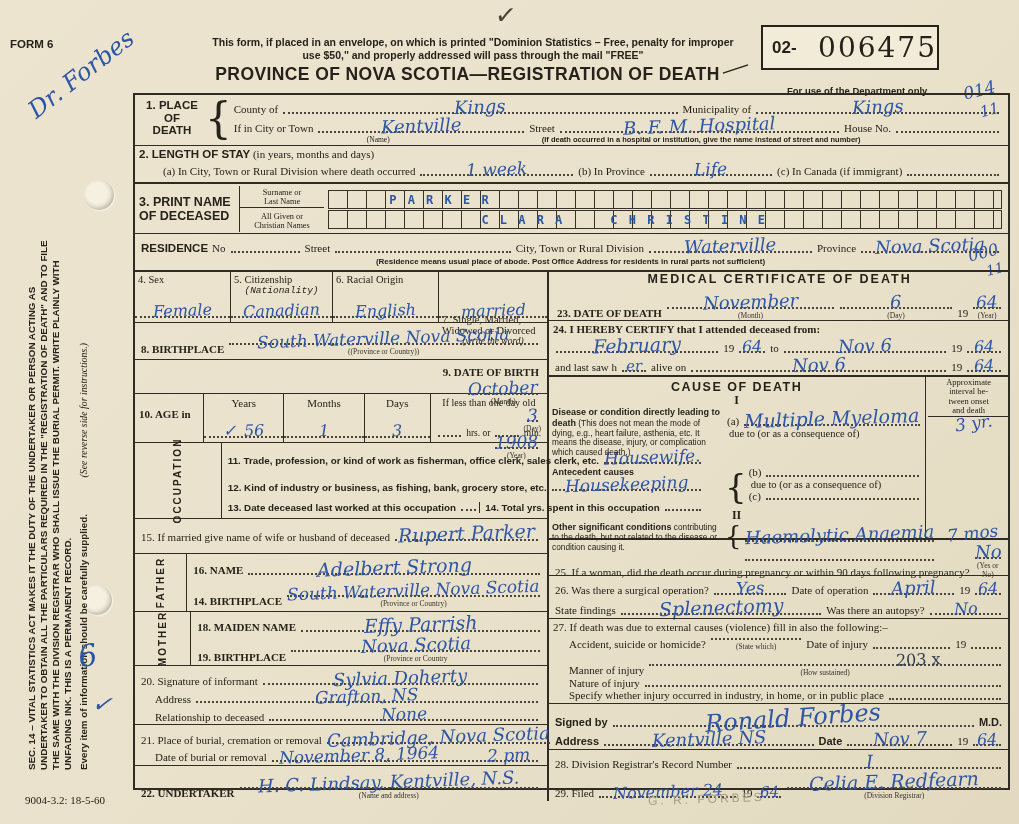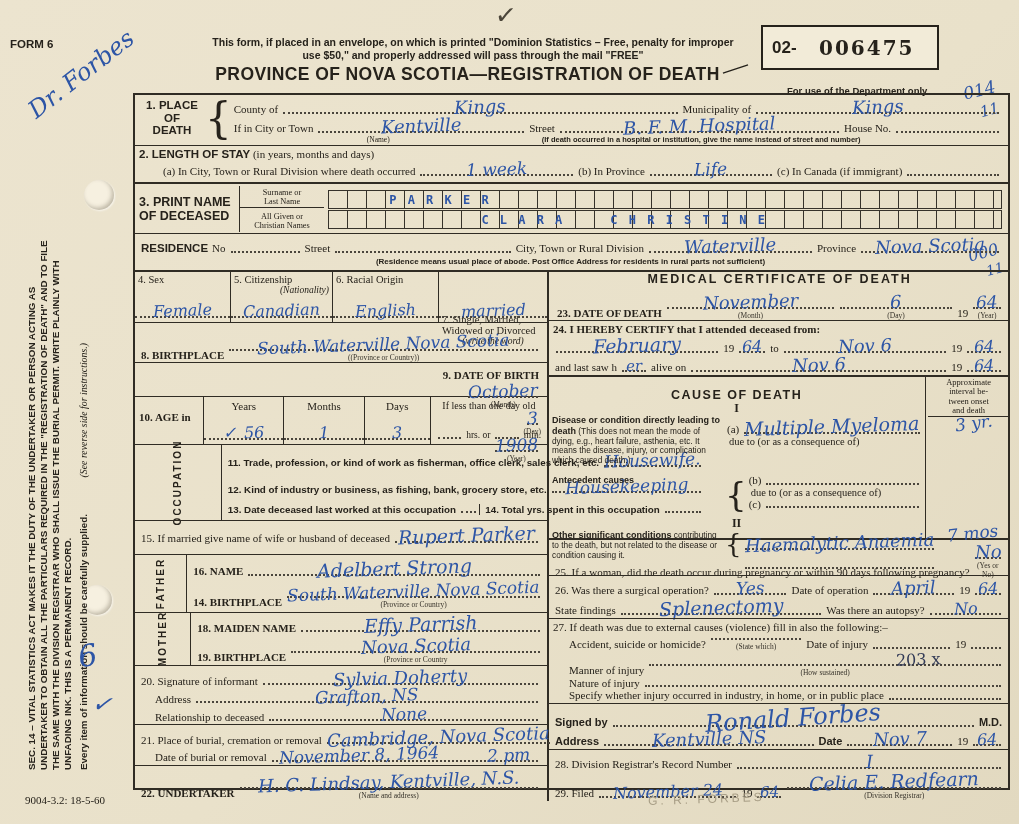--- a/index.html
+++ b/index.html
@@ -27,21 +27,21 @@
   .vcell { flex:0 0 20px; border-right:1px solid #302c24; display:flex; align-items:center; justify-content:center; }
   .vtxt { transform:rotate(-90deg); font-family:"Liberation Sans",sans-serif; font-weight:bold; font-size:10px; letter-spacing:2px; white-space:nowrap; }
   
   .instr { position:absolute; left:183px; top:36px; width:580px; text-align:center;
            font-family:"Liberation Sans",sans-serif; font-weight:bold; font-size:10.5px; line-height:1.25; white-space:pre-line; }
   .title { position:absolute; left:145px; top:64px; width:645px; text-align:center;
            font-family:"Liberation Sans",sans-serif; font-weight:bold; font-size:17.5px; letter-spacing:.4px; }
   .serialbox { position:absolute; left:761px; top:25px; width:174px; height:41px; border:2px solid #26221b;
                background:#f2ebd8; display:flex; align-items:center; }
   .serialbox .pfx { font-family:"Liberation Sans",sans-serif; font-weight:bold; font-size:17px; margin-left:9px; }
-  .serialbox .num { flex:1; text-align:center; font-family:"DejaVu Serif",serif; font-weight:bold; font-size:20px; letter-spacing:2px; }
+  .serialbox .num { flex:1; text-align:right; font-family:"DejaVu Serif",serif; font-weight:normal; font-size:28px; letter-spacing:2px; }
   .deptnote { position:absolute; left:787px; top:85px; font-family:"Liberation Sans",sans-serif; font-weight:bold; font-size:9.5px; }
   
   .formbox { position:absolute; left:133px; top:93px; width:877px; height:697px; border:2px solid #302c24; box-sizing:border-box; }
   .rowpad { padding:2px 6px 1px 4px; position:relative; }
   .subrow { position:relative; height:9px; font-size:7.5px; }
   
   .boxrow { height:19px; line-height:18px; border:1px solid #36322a; box-sizing:border-box; margin:1px 0;
             background:repeating-linear-gradient(90deg, rgba(0,0,0,0) 0 18px, #36322a 18px 19px);
             font-family:"DejaVu Sans Mono",monospace; font-size:12px; letter-spacing:11.2px;
             padding-left:5px; white-space:pre; color:#2d55a6; font-weight:bold; overflow:hidden; }
@@ -56,21 +56,21 @@
   .cellline .hw { position:relative; top:4px; font-size:16px; }
   
   .causebox { border-top:2px solid #302c24; border-bottom:2px solid #302c24; position:relative; height:182px; box-sizing:border-box; }
   .cmain { position:absolute; left:0; top:0; right:84px; bottom:0; padding:1px 4px 0 2px; }
   .cdiv { position:absolute; top:0; bottom:0; right:84px; border-left:1px solid #302c24; }
   .inthead { position:absolute; right:1px; top:1px; width:81px; font-size:8.5px; text-align:center; line-height:1.1;
              border-bottom:1px solid #302c24; padding-bottom:1px; white-space:pre-line; }
   .cdesc { flex:0 0 170px; font-family:"Liberation Sans",sans-serif; font-size:8.3px; line-height:1.18; padding:1px 3px 0 1px; }
   .crow { display:flex; }
   .cpart { text-align:center; font-weight:bold; font-size:12px; line-height:1; }
-  .ctitle { text-align:center; font-family:"Liberation Sans",sans-serif; font-weight:bold; font-size:12.5px; letter-spacing:1.5px; padding-top:10px; }
+  .ctitle { text-align:center; font-family:"Liberation Sans",sans-serif; font-weight:bold; font-size:12.5px; letter-spacing:1.5px; padding-top:2px; }
   .brace { font-family:"DejaVu Serif",serif; font-weight:400; color:#26221b; }
 </style>
 </head>
 <body>
 
 <div class="page">
 
   <div class="abs sans b" style="left:10px; top:38px; font-size:11.5px;">FORM 6</div>
   <div class="abs hw" style="left:18px; top:60px; font-size:24px; transform:rotate(-38deg); white-space:nowrap;">Dr. Forbes</div>
   <div class="hole" style="left:84px; top:180px;"></div>
@@ -183,37 +183,37 @@
 
       <div class="colL">
 
         <div class="sexrow">
           <div class="sexcell" style="width:96px;">
             <span>4. Sex</span>
             <div class="cellline"><span class="hw">Female</span></div>
           </div>
           <div class="sexcell" style="width:102px;">
             <span>5. Citizenship</span>
-            <div style="font-style:italic; font-size:9.5px; text-align:right;">(Nationality)</div>
+            <div style="font-style:italic; font-size:9.5px; text-align:center;font-family:Liberation Mono, monospace;">(Nationality)</div>
             <div class="cellline"><span class="hw">Canadian</span></div>
           </div>
           <div class="sexcell" style="width:106px;">
             <span>6. Racial Origin</span>
             <div class="cellline"><span class="hw">English</span></div>
           </div>
           <div class="sexcell" style="flex:1;margin-top:40px;">
             <span class="pre">7. Single, Married,
 Widowed or Divorced</span>
             <div style="font-style:italic; font-size:9.5px; text-align:center;">(write the word)</div>
             <div class="cellline"><span class="hw">married</span></div>
           </div>
         </div>
 
         <div class="rowpad bt1" style="height:36px;">
-          <div class="field" style="margin-top:10px;">
+          <div class="field" style="margin-top:4px;">
             <span class="lbl b">8. BIRTHPLACE</span>
             <span class="dotcol">
               <span class="dots"><span class="hw" style="font-size:17px; white-space:nowrap;">South Waterville Nova Scotia</span></span>
               <span class="sub">((Province or Country))</span>
             </span>
           </div>
         </div>
 
         <div class="rowpad bt1" style="height:30px;">
           <div class="field" style="margin-top:4px;flex-direction:column;">

